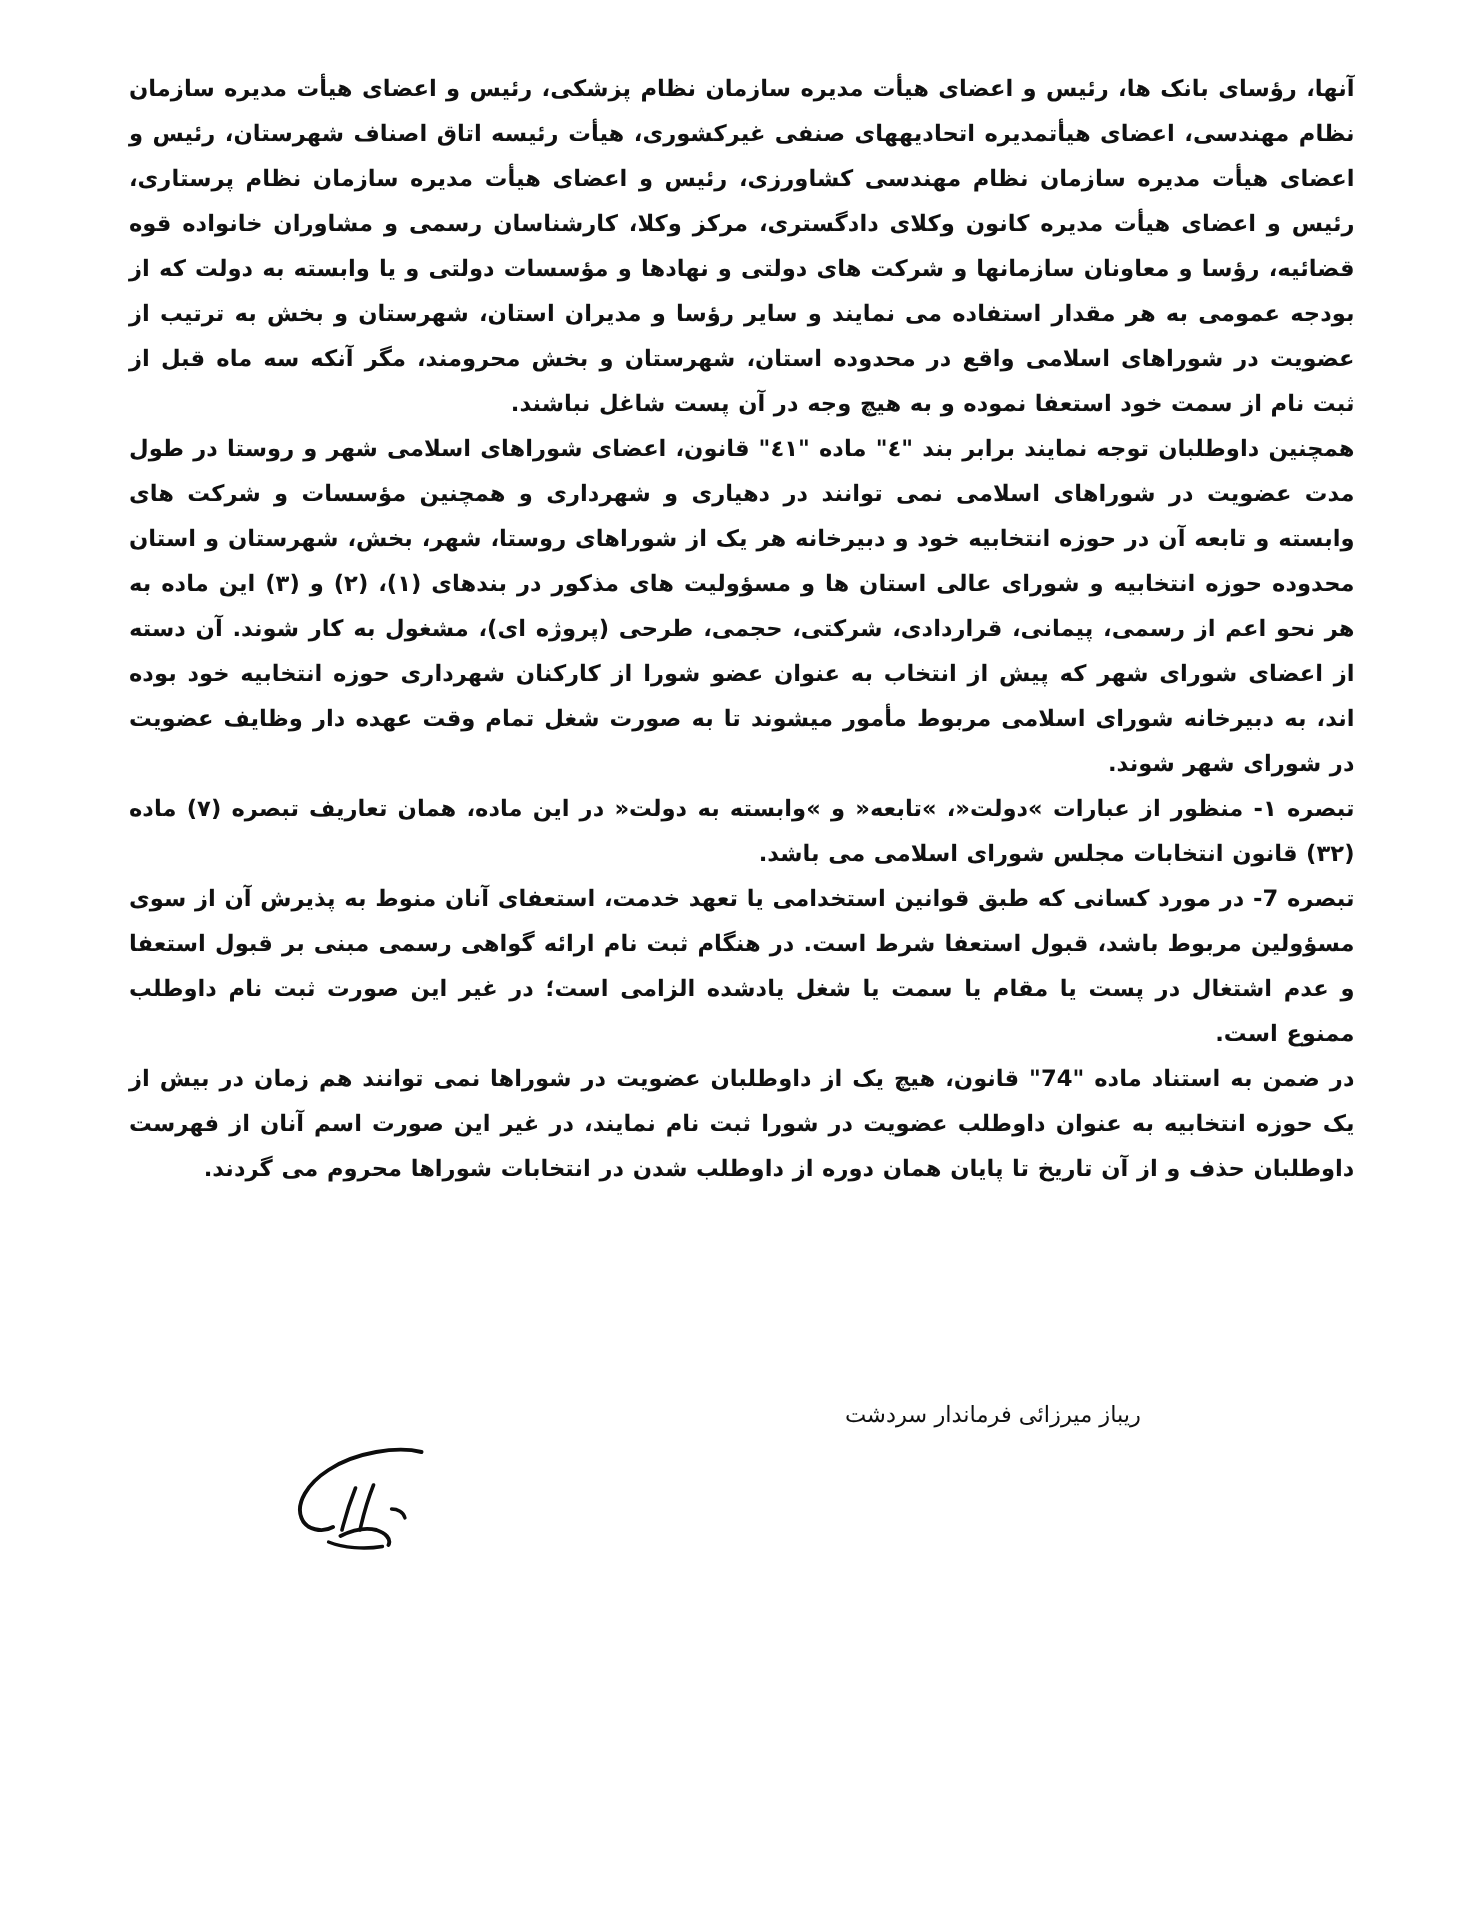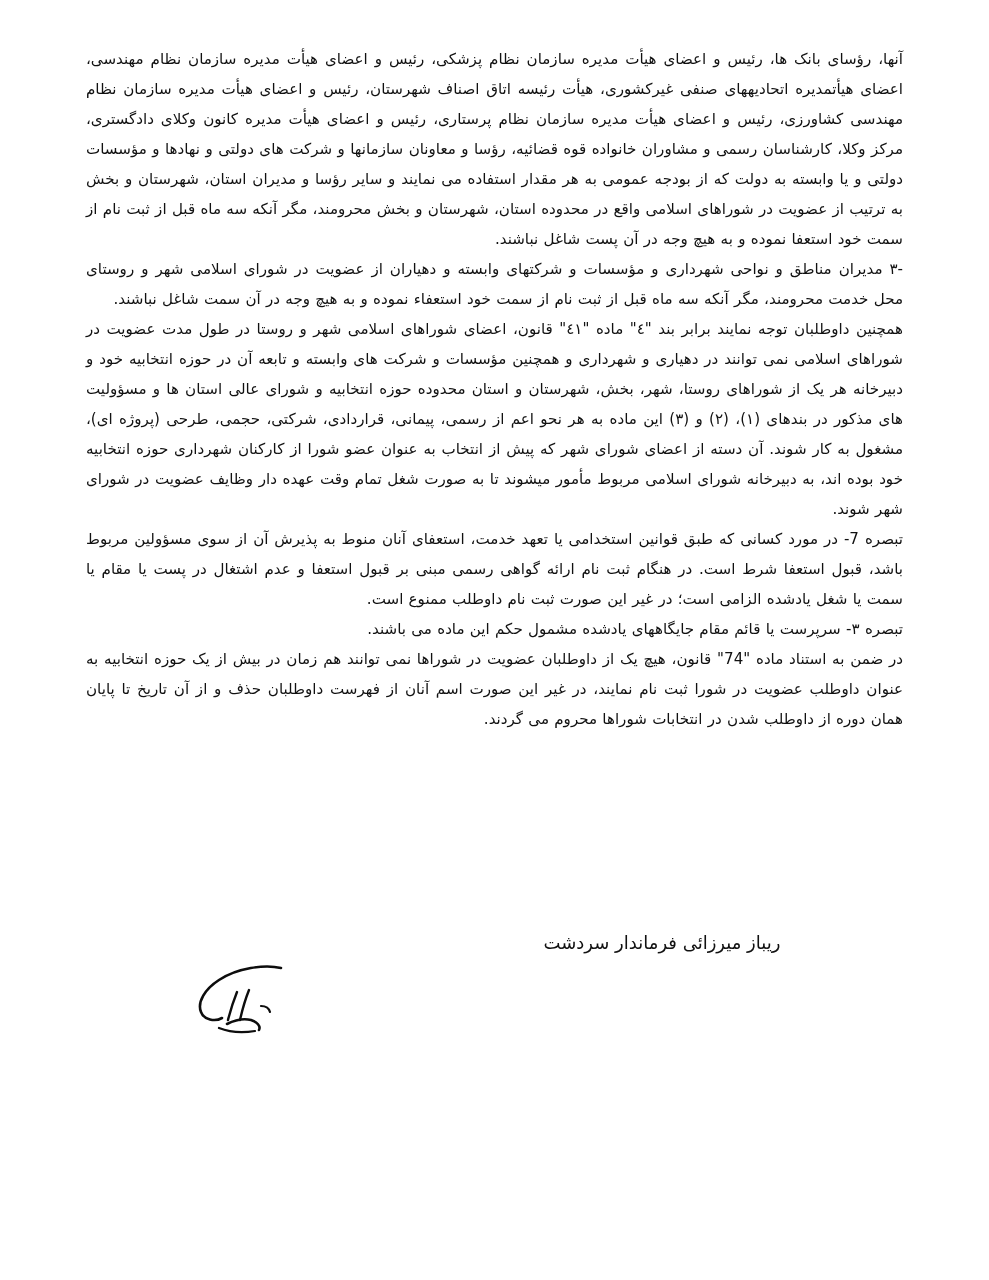--- a/index.html
+++ b/index.html
@@ -41,34 +41,35 @@
     direction: rtl;
     text-align: justify;
     text-align-last: right;
     word-spacing: 0.5px;
   }
 
   
   .para.block {
     text-align: justify;
     text-align-last: right;
+    font-weight: bold;
   }
 
   .para + .para { margin-top: 0px; }
 
   .para.gap-top { margin-top: 0px; }
 
   .signature-block {
     position: absolute;
     top: 930px;
     right: 86px;
     left: 86px;
     direction: rtl;
     color: #111111;
-    font-size: 18px;
+    font-size: 15px;
     line-height: 26px;
   }
 
   .sig-name {
     text-align: center;
     padding-right: 0px;
     margin-right: 0;
     margin-left: 335px;
     white-space: nowrap;
   }
@@ -90,28 +91,27 @@
 </style>
 </head>
 <body>
 
 <div class="page">
 
   <div class="doc-body">
 
     <p class="para block">آنها، رؤسای بانک ها، رئیس و اعضای هیأت مدیره سازمان نظام پزشکی، رئیس و اعضای هیأت مدیره سازمان نظام مهندسی، اعضای هیأتمدیره اتحادیههای صنفی غیرکشوری، هیأت رئیسه اتاق اصناف شهرستان، رئیس و اعضای هیأت مدیره سازمان نظام مهندسی کشاورزی، رئیس و اعضای هیأت مدیره سازمان نظام پرستاری، رئیس و اعضای هیأت مدیره کانون وکلای دادگستری، مرکز وکلا، کارشناسان رسمی و مشاوران خانواده قوه قضائیه، رؤسا و معاونان سازمانها و شرکت های دولتی و نهادها و مؤسسات دولتی و یا وابسته به دولت که از بودجه عمومی به هر مقدار استفاده می نمایند و سایر رؤسا و مدیران استان، شهرستان و بخش به ترتیب از عضویت در شوراهای اسلامی واقع در محدوده استان، شهرستان و بخش محرومند، مگر آنکه سه ماه قبل از ثبت نام از سمت خود استعفا نموده و به هیچ وجه در آن پست شاغل نباشند.</p>
 
-    <p class="para block gap-top">-۳ مدیران مناطق و نواحی شهرداری و مؤسسات و شرکتهای وابسته و دهیاران از عضویت در شورای اسلامی شهر و روستای محل خدمت محرومند، مگر آنکه سه ماه قبل از ثبت نام از سمت خود استعفاء نموده و به هیچ وجه در آن سمت شاغل نباشند.</p>
 
     <p class="para block gap-top">همچنین داوطلبان توجه نمایند برابر بند "٤" ماده "٤١" قانون، اعضای شوراهای اسلامی شهر و روستا در طول مدت عضویت در شوراهای اسلامی نمی توانند در دهیاری و شهرداری و همچنین مؤسسات و شرکت های وابسته و تابعه آن در حوزه انتخابیه خود و دبیرخانه هر یک از شوراهای روستا، شهر، بخش، شهرستان و استان محدوده حوزه انتخابیه و شورای عالی استان ها و مسؤولیت های مذکور در بندهای (۱)، (۲) و (۳) این ماده به هر نحو اعم از رسمی، پیمانی، قراردادی، شرکتی، حجمی، طرحی (پروژه ای)، مشغول به کار شوند. آن دسته از اعضای شورای شهر که پیش از انتخاب به عنوان عضو شورا از کارکنان شهرداری حوزه انتخابیه خود بوده اند، به دبیرخانه شورای اسلامی مربوط مأمور میشوند تا به صورت شغل تمام وقت عهده دار وظایف عضویت در شورای شهر شوند.</p>
 
+    <p class="para block gap-top">تبصره ۱- منظور از عبارات »دولت«، »تابعه« و »وابسته به دولت« در این ماده، همان تعاریف تبصره (۷) ماده (۳۲) قانون انتخابات مجلس شورای اسلامی می باشد.</p>
 
     <p class="para block gap-top">تبصره 7- در مورد کسانی که طبق قوانین استخدامی یا تعهد خدمت، استعفای آنان منوط به پذیرش آن از سوی مسؤولین مربوط باشد، قبول استعفا شرط است. در هنگام ثبت نام ارائه گواهی رسمی مبنی بر قبول استعفا و عدم اشتغال در پست یا مقام یا سمت یا شغل یادشده الزامی است؛ در غیر این صورت ثبت نام داوطلب ممنوع است.</p>
 
-    <p class="para block gap-top">تبصره ۳- سرپرست یا قائم مقام جایگاههای یادشده مشمول حکم این ماده می باشند.</p>
 
     <p class="para block gap-top">در ضمن به استناد ماده "74" قانون، هیچ یک از داوطلبان عضویت در شوراها نمی توانند هم زمان در بیش از یک حوزه انتخابیه به عنوان داوطلب عضویت در شورا ثبت نام نمایند، در غیر این صورت اسم آنان از فهرست داوطلبان حذف و از آن تاریخ تا پایان همان دوره از داوطلب شدن در انتخابات شوراها محروم می گردند.</p>
 
   </div>
 
   <div class="signature-block">
     <div class="sig-name">ریباز میرزائی فرماندار  سردشت</div>
     <div class="sig-mark">
       <svg class="sig-svg" width="120" height="72" viewBox="0 0 120 72" aria-hidden="true">
         <g fill="none" stroke="#0d0d0d" stroke-linecap="round" stroke-linejoin="round">

